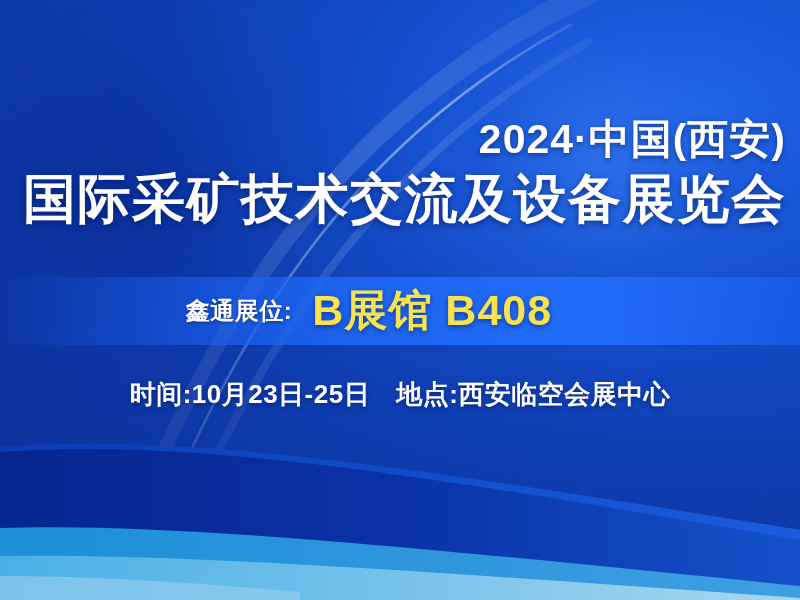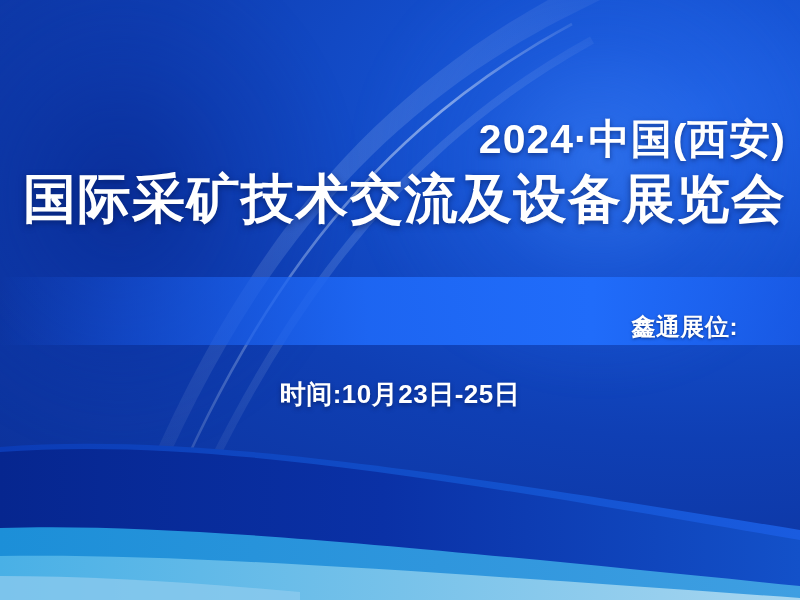--- a/index.html
+++ b/index.html
@@ -109,23 +109,22 @@
                  rgba(26,94,238,0.75) 100%);
   }
   .booth-row {
     position: absolute;
     left: 0;
     right: 62px;
     top: 281px;
     height: 60px;
     display: flex;
     align-items: center;
-    justify-content: flex-end;
+    justify-content: center;
     gap: 20px;
-    margin-top: 16px;
   }
   .booth-label {
     color: #ffffff;
     font-size: 24px;
     font-weight: bold;
     letter-spacing: 0.5px;
     text-shadow: 0 1px 3px rgba(3,20,70,0.6);
     white-space: nowrap;
   }
   .booth-value {
@@ -222,20 +221,22 @@
   <div class="content">
 
     <div class="title-block">
       <div class="title-line1">2024·中国(西安)</div>
       <div class="title-line2">国际采矿技术交流及设备展览会</div>
     </div>
 
     <div class="booth-band"></div>
     <div class="booth-row">
       <span class="booth-label">鑫通展位:</span>
+      <span class="booth-value">B展馆 B408</span>
     </div>
 
     <div class="info-row">
       <span class="info-item">时间:10月23日-25日</span>
+      <span class="info-item">地点:西安临空会展中心</span>
     </div>
 
   </div>
 </div>
 
 </body></html>

